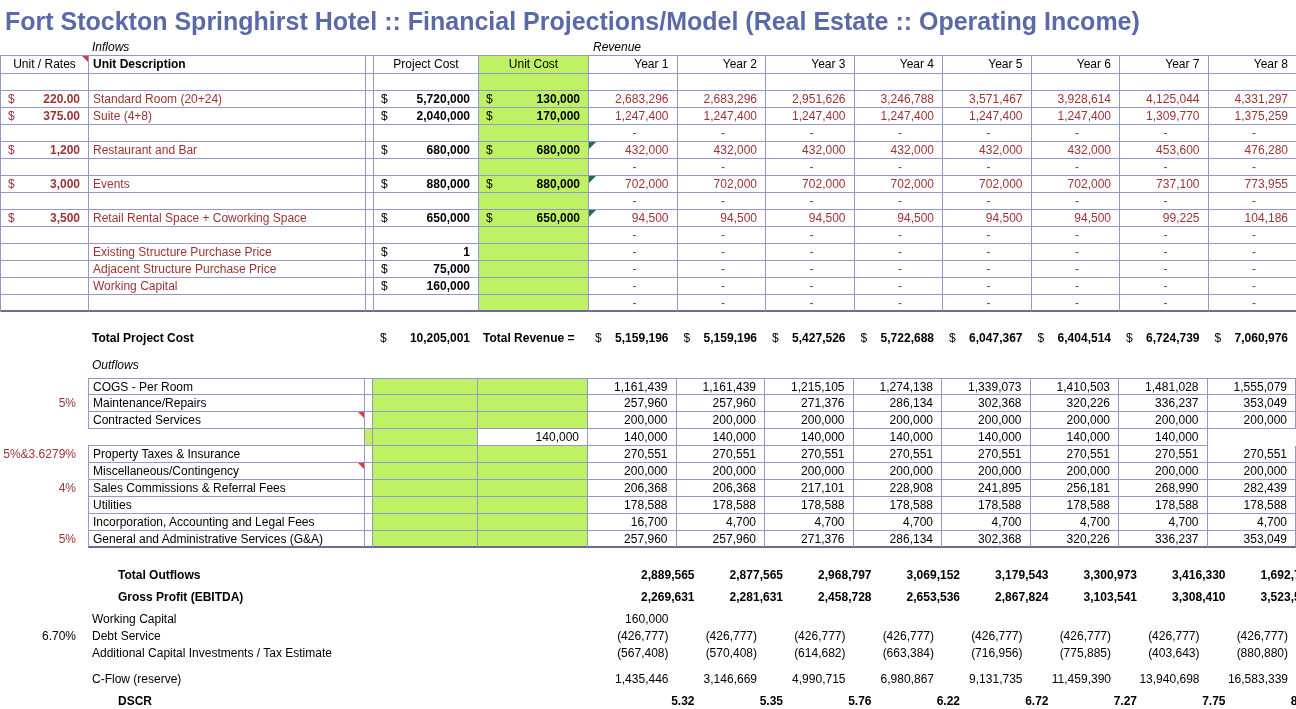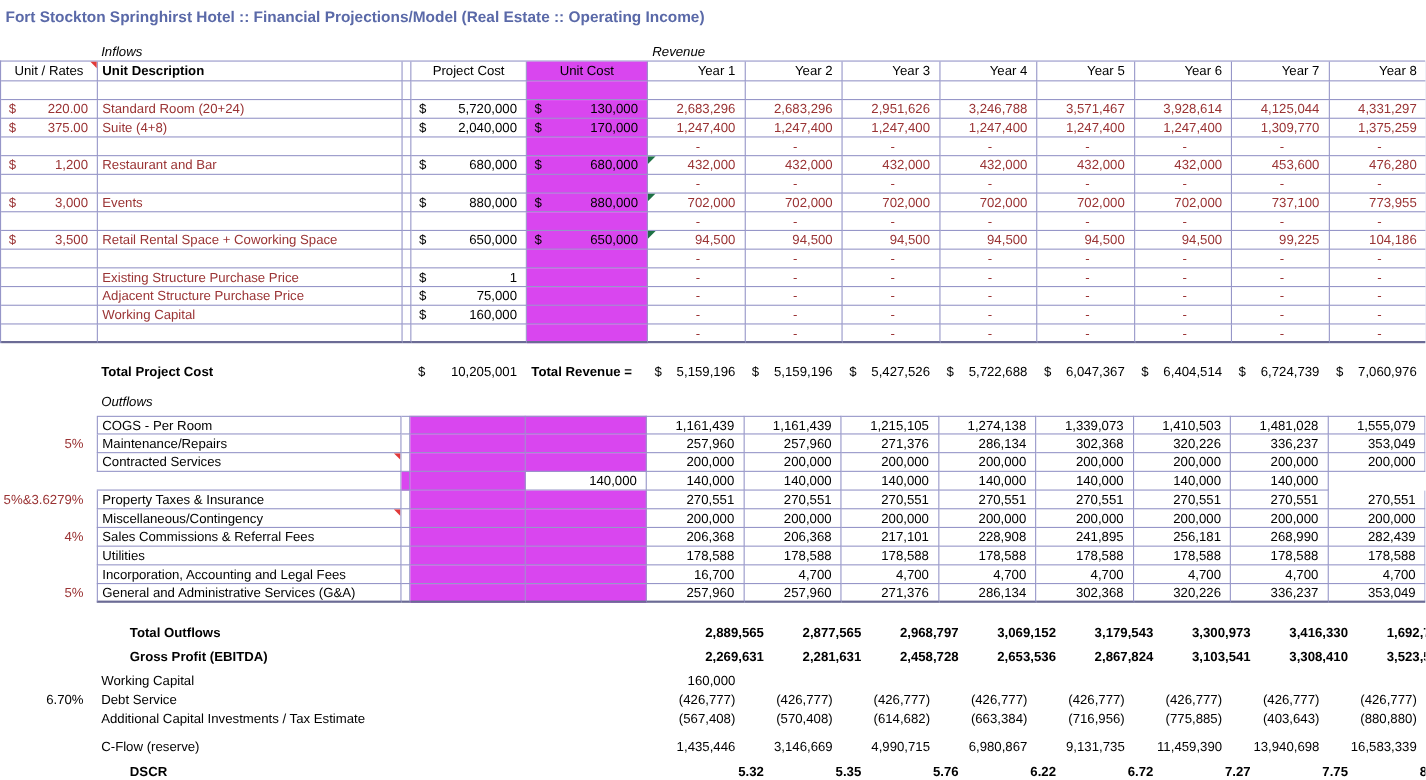--- a/index.html
+++ b/index.html
@@ -1,19 +1,19 @@
 <!DOCTYPE html>
 <html><head>
 <meta charset="utf-8">
 <style>
   * { box-sizing: border-box; margin: 0; padding: 0; }
   html,body { background:#fff; }
   .sheet { width:1296px; height:709px; overflow:hidden; background:#fff;
            font-family:"Liberation Sans", sans-serif; font-size:12px; color:#000; position:relative; }
-  .title-row { height:40px; padding:7px 0 0 5px; font-size:14px; font-weight:bold; color:#5a69a8; white-space:nowrap; }
+  .title-row { height:40px; padding:7px 0 0 5px; font-size:25px; font-weight:bold; color:#5a69a8; white-space:nowrap; }
   .band { height:15px; position:relative; font-style:italic; font-size:12px; }
   .band .lbl-inflows { position:absolute; left:92px; top:0; }
   .band .lbl-revenue { position:absolute; left:593px; top:0; }
 
   .row { display:grid; grid-template-columns:88px 277px 8px 105px 110px repeat(8, 88.5px); width:1296px; height:17px; }
   .row.hdr { height:18px; }
   .cell { position:relative; line-height:16px; overflow:hidden; white-space:nowrap; }
   .hdr .cell { line-height:17px; }
 
   
@@ -21,30 +21,30 @@
   .tbl-in .cell { border-right:1px solid #9696c8; border-bottom:1px solid #9696c8; }
   .tbl-in .row.last .cell { border-bottom:2px solid #6b6b95; }
 
   
   .tbl-out .cell { border-right:1px solid #9696c8; border-bottom:1px solid #9696c8; }
   .tbl-out .c-rate { border:none; }
   .tbl-out .c-desc { border-left:1px solid #9696c8; }
   .tbl-out .row.first .cell:not(.c-rate) { border-top:1px solid #9696c8; }
   .tbl-out .row.last .cell:not(.c-rate) { border-bottom:2px solid #6b6b95; }
 
-  .beige { background:#d946ef; }
+  .beige { background:#bef264; }
   .red { color:#9a3334; }
   .bold { font-weight:bold;padding-left:26px; }
   .h { text-align:center; }
   .c-desc { padding-left:4px; }
   .c-y { text-align:right; padding-right:8px; }
   .c-y.dashv { padding-right:40px; }
   .acc { display:flex; justify-content:space-between; padding:0 8px 0 7px; }
   .acc .cur { text-align:left; }
-  .acc .val { text-align:left; }
+  .acc .val { text-align:left;font-weight:bold; }
   .c-rate.plain { text-align:right; padding-right:12px; }
 
   .tri-r { position:absolute; top:0; right:0; width:0; height:0;
            border-top:6px solid #e03a3a; border-left:6px solid transparent; }
   .tri-g { position:absolute; top:0; left:0; width:0; height:0;
            border-top:7px solid #1e7145; border-right:7px solid transparent; }
 
   
   .trow { margin-top:18px; }
   .trow .cell { border:none; }

